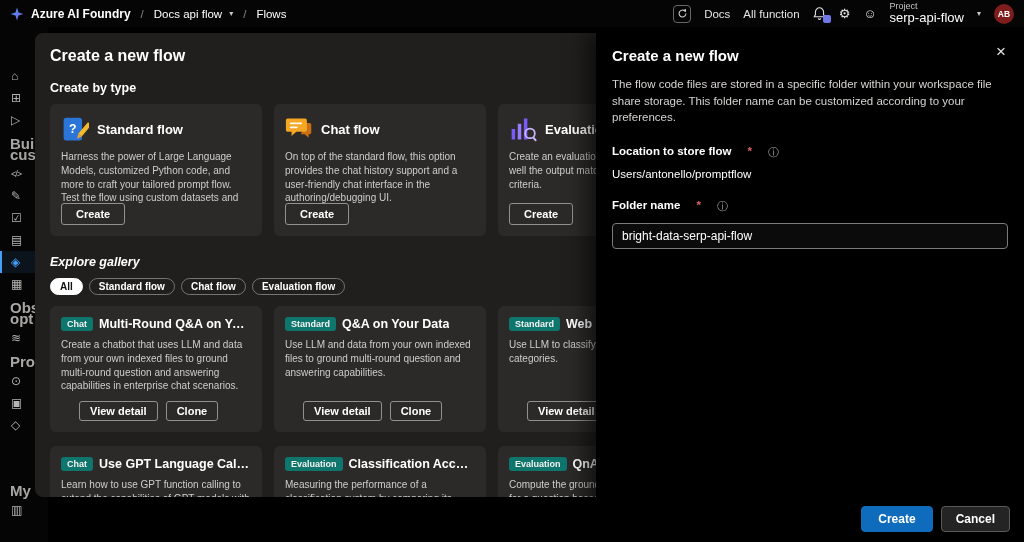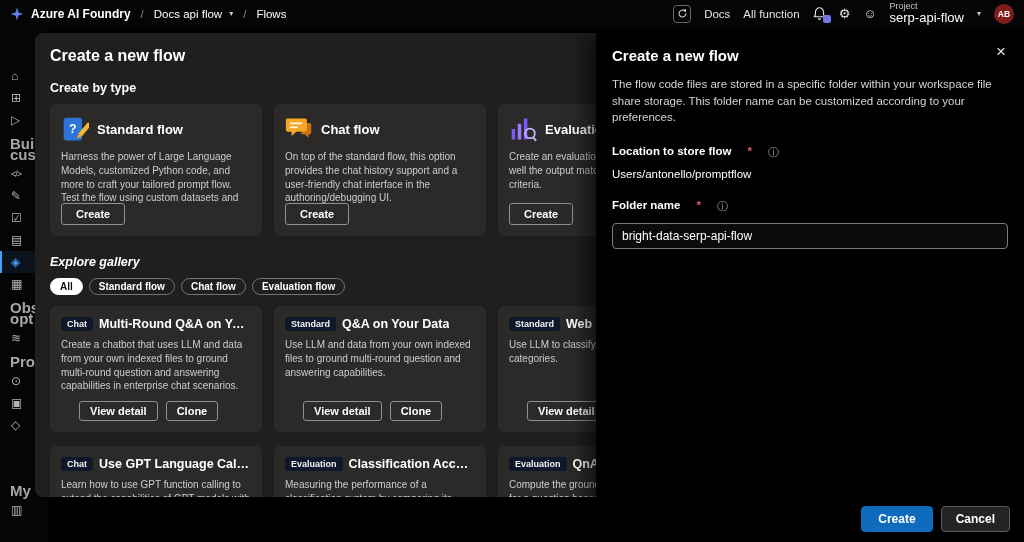--- a/index.html
+++ b/index.html
@@ -65,21 +65,21 @@
   .gallery-heading { margin-top:19px;font-style:italic; }
   .pills { display:flex; gap:6px; margin:0 0 11px; }
   .pill { font-size:10px; font-weight:700; padding:2px 9px; border-radius:10px;
           border:1px solid #767472; color:#fff; background:transparent;
           font-family:inherit; cursor:pointer; }
   .pill.active { background:#fff; color:#111; border-color:#fff; }
   .gallery-grid { display:flex; flex-wrap:wrap; gap:14px 12px; width:672px; }
   .g-card { width:212px; height:126px; background:#2b2a29; border-radius:6px; padding:11px;
             display:flex; flex-direction:column; flex:none; }
   .g-head { display:flex; align-items:center; gap:6px; min-width:0; }
-  .badge { font-size:9px; font-weight:600; background:#0f172a; border-radius:3px;
+  .badge { font-size:9px; font-weight:600; background:#0f766e; border-radius:3px;
            padding:2px 6px; color:#f3f2f1; flex:none; }
   .g-title { font-size:12.5px; font-weight:700; white-space:nowrap; overflow:hidden;
              text-overflow:ellipsis; }
   .g-actions { display:flex; gap:8px; margin-top:auto;padding-left:18px; }
   .btn.small { padding:3px 10px; }
 
   
   .panel { position:absolute; left:596px; top:33px; right:0; bottom:0; background:#000;
            z-index:2; box-shadow:-10px 0 18px rgba(0,0,0,.55); padding:14px 16px; }
   .panel-title { font-size:15px; font-weight:700; margin:0; }

